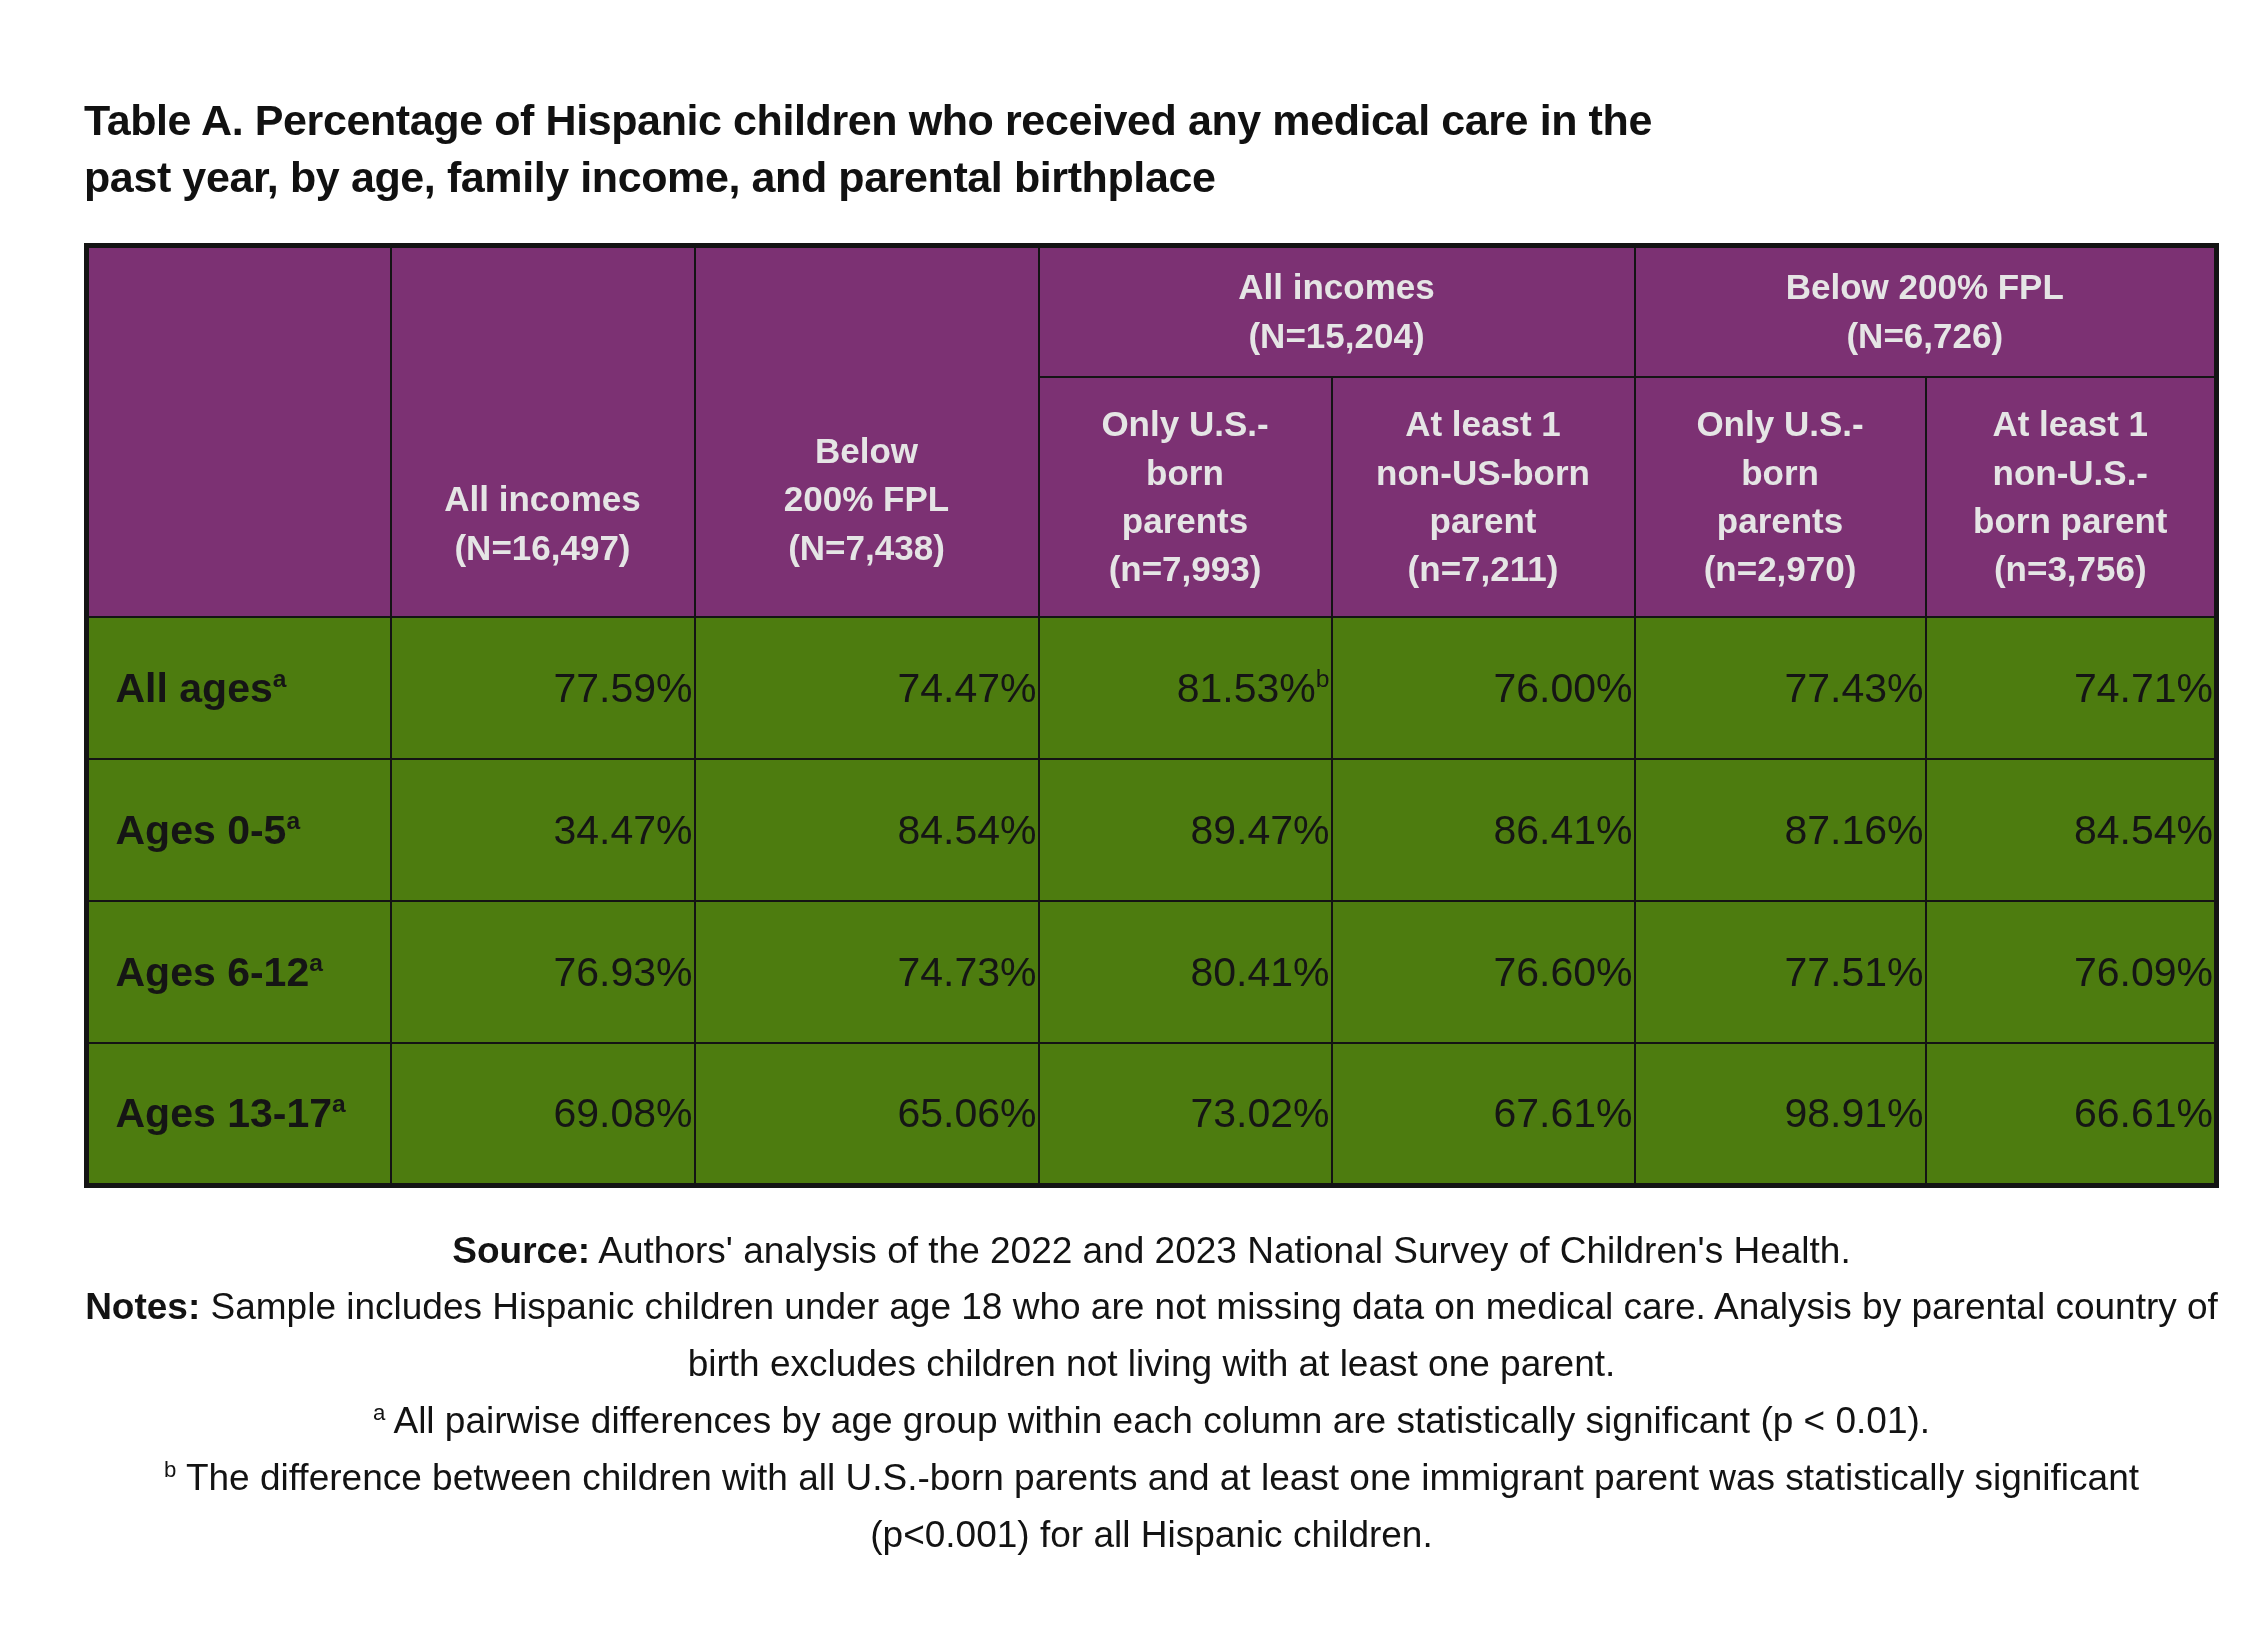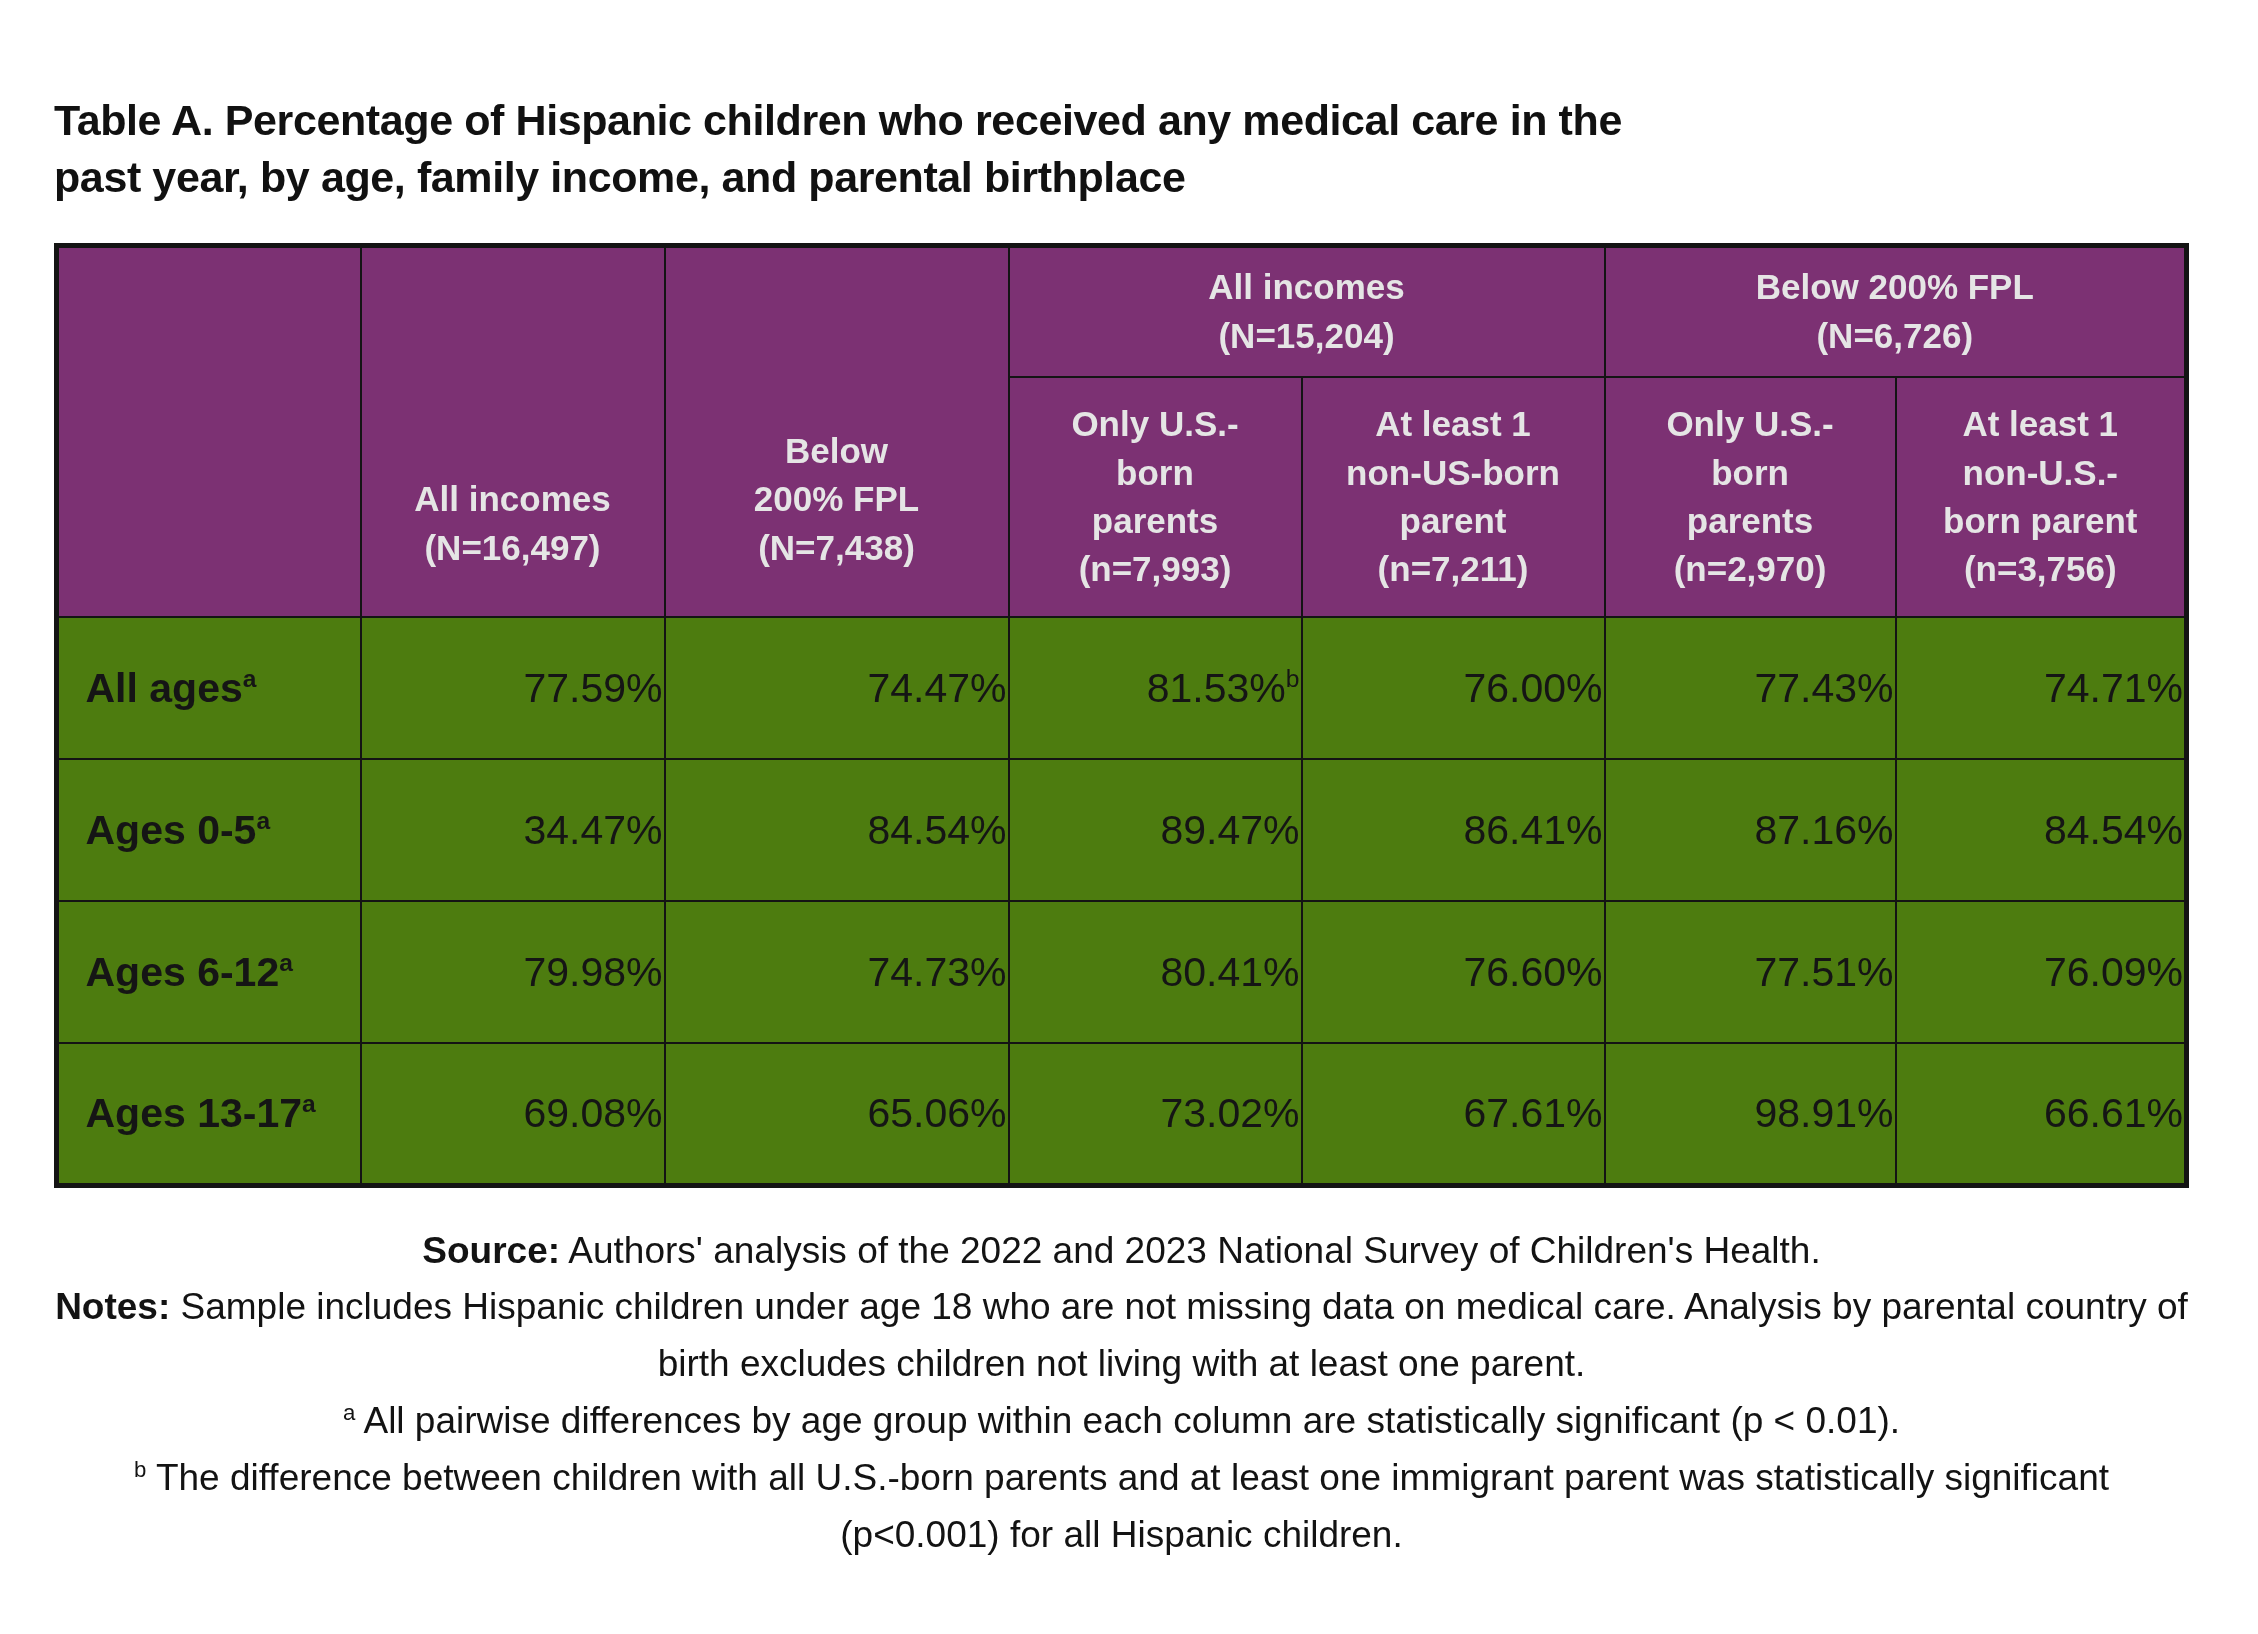--- a/index.html
+++ b/index.html
@@ -9,21 +9,21 @@
     width: 2258px;
     height: 1635px;
     overflow: hidden;
     font-family: "Liberation Sans", "DejaVu Sans", sans-serif;
     color: #151515;
   }
   .page {
     box-sizing: border-box;
     width: 2258px;
     height: 1635px;
-    padding: 62px 62px 0 54px;
+    padding: 62px 62px 0 84px;
   }
   .title {
     font-weight: bold;
     font-size: 43px;
     line-height: 1.32;
     letter-spacing: -0.4px;
     white-space: pre-line;
     color: #111111;
     margin: 30px 0 37px 0;
   }
@@ -150,21 +150,21 @@
         <th class="row-th"><span>Ages 0-5</span><sup>a</sup></th>
         <td class="val-td"><span>34.47%</span><sup></sup></td>
         <td class="val-td"><span>84.54%</span><sup></sup></td>
         <td class="val-td"><span>89.47%</span><sup></sup></td>
         <td class="val-td"><span>86.41%</span><sup></sup></td>
         <td class="val-td"><span>87.16%</span><sup></sup></td>
         <td class="val-td"><span>84.54%</span><sup></sup></td>
       </tr>
       <tr>
         <th class="row-th"><span>Ages 6-12</span><sup>a</sup></th>
-        <td class="val-td"><span>79.98%</span><sup></sup></td>
+        <td class="val-td"><span>76.93%</span><sup></sup></td>
         <td class="val-td"><span>74.73%</span><sup></sup></td>
         <td class="val-td"><span>80.41%</span><sup></sup></td>
         <td class="val-td"><span>76.60%</span><sup></sup></td>
         <td class="val-td"><span>77.51%</span><sup></sup></td>
         <td class="val-td"><span>76.09%</span><sup></sup></td>
       </tr>
       <tr>
         <th class="row-th"><span>Ages 13-17</span><sup>a</sup></th>
         <td class="val-td"><span>69.08%</span><sup></sup></td>
         <td class="val-td"><span>65.06%</span><sup></sup></td>

